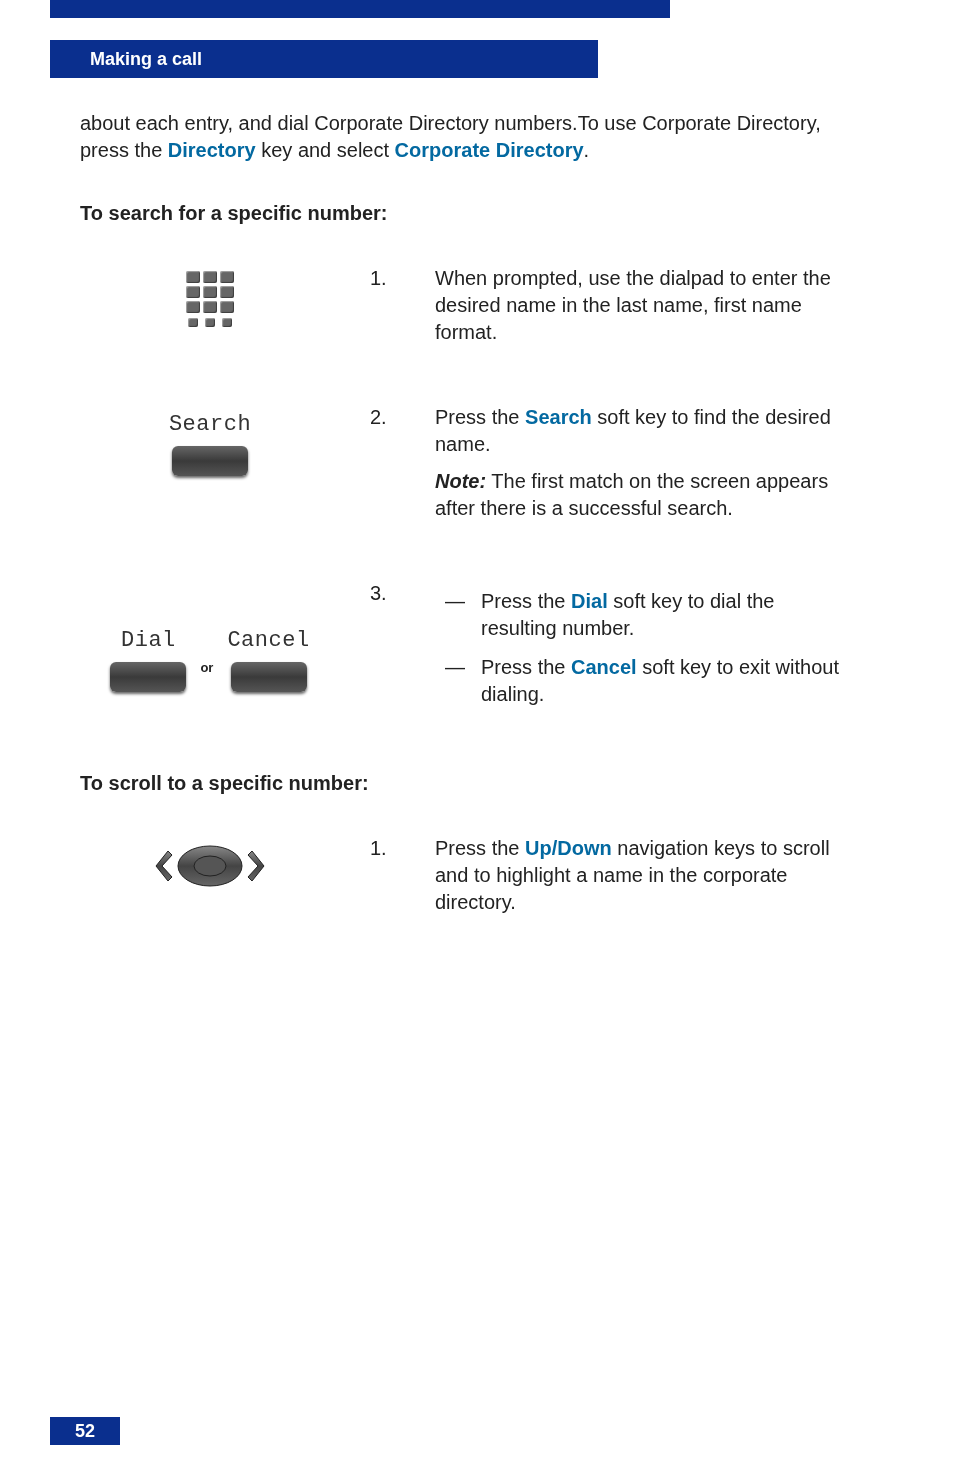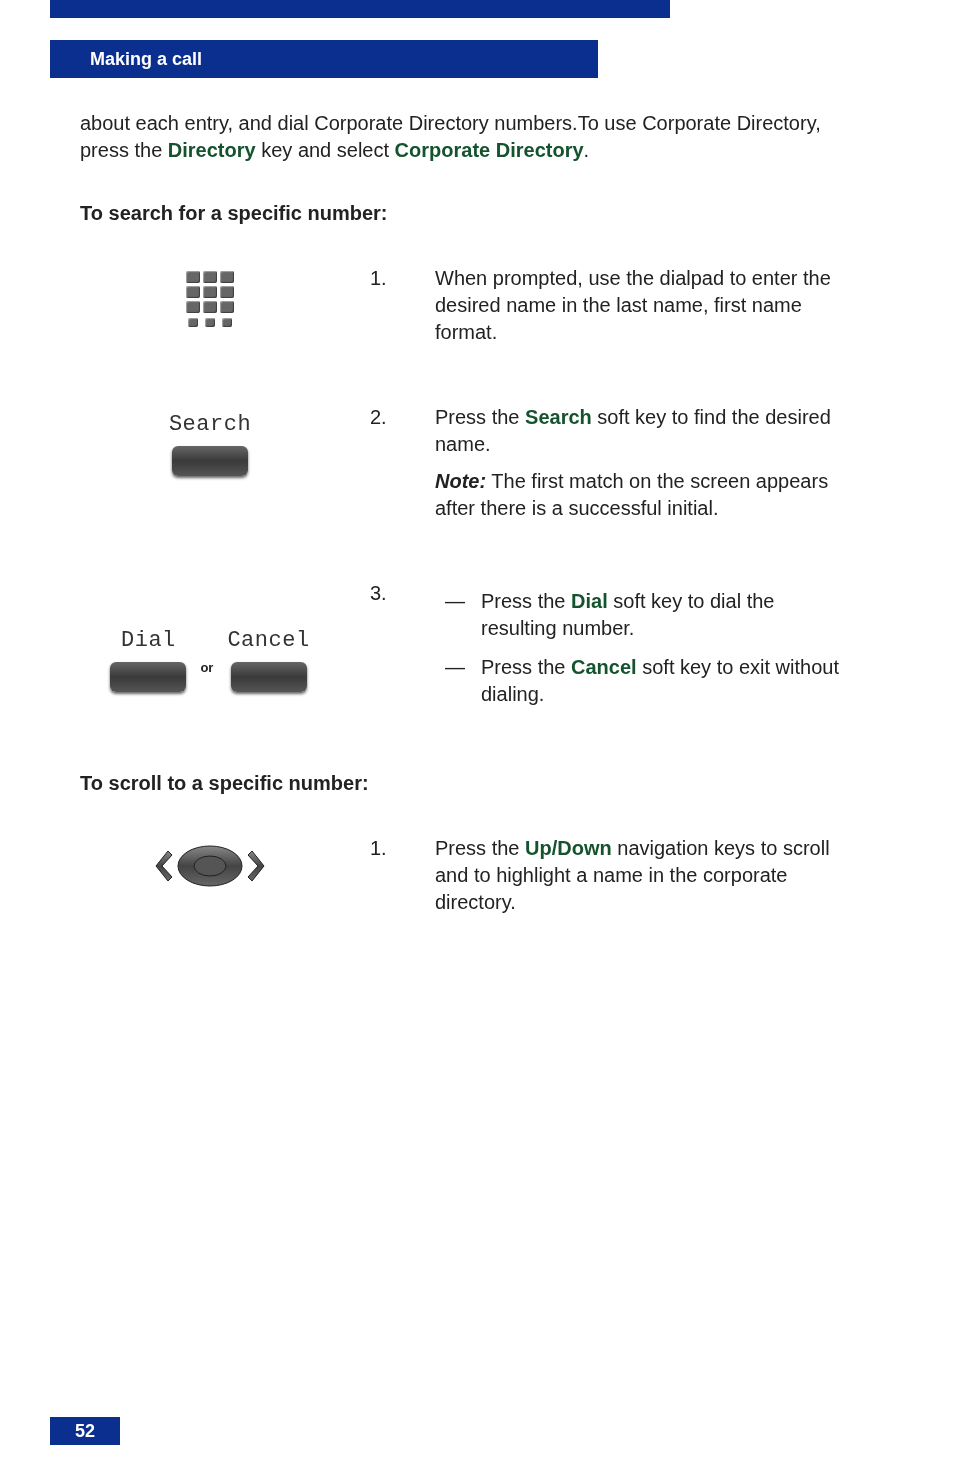--- a/index.html
+++ b/index.html
@@ -32,21 +32,21 @@
   }
   .content {
     position: absolute;
     top: 110px; left: 80px;
     width: 760px;
     font-size: 20px;
     color: #222;
     line-height: 1.35;
   }
   .intro { margin-bottom: 36px; }
-  .intro .hl, .step-text .hl { color: #14532d; font-weight: bold; }
+  .intro .hl, .step-text .hl { color: #0369a1; font-weight: bold; }
   .section-heading {
     font-weight: bold;
     margin-bottom: 38px;
     font-size: 20px;
   }
   .steps { display: flex; flex-direction: column; gap: 48px; }
   .step-row { display: flex; gap: 30px; align-items: flex-start; }
   .icon-col {
     width: 260px;
     display: flex;
@@ -173,21 +173,21 @@
           <div class="softkey-btn"></div>
         </div>
       </div>
       <div class="text-col">
         <div class="step-num">2.</div>
         <div class="step-body">
           <p class="step-text">
             <span>Press the </span><span class="hl">Search</span><span> soft key to find the desired name.</span>
           </p>
           <p>
-            <span class="em-note">Note:</span><span> The first match on the screen appears after there is a successful initial.</span>
+            <span class="em-note">Note:</span><span> The first match on the screen appears after there is a successful search.</span>
           </p>
         </div>
       </div>
     </div>
 
     <div class="step-row">
       <div class="icon-col">
         <div class="dual-keys">
           <div class="softkey-group">
             <div class="softkey-label">Dial</div>

